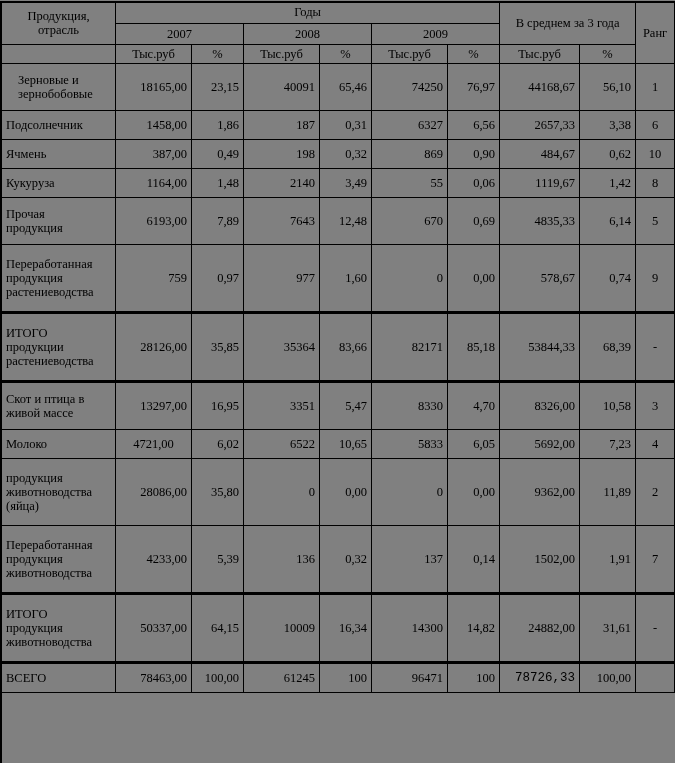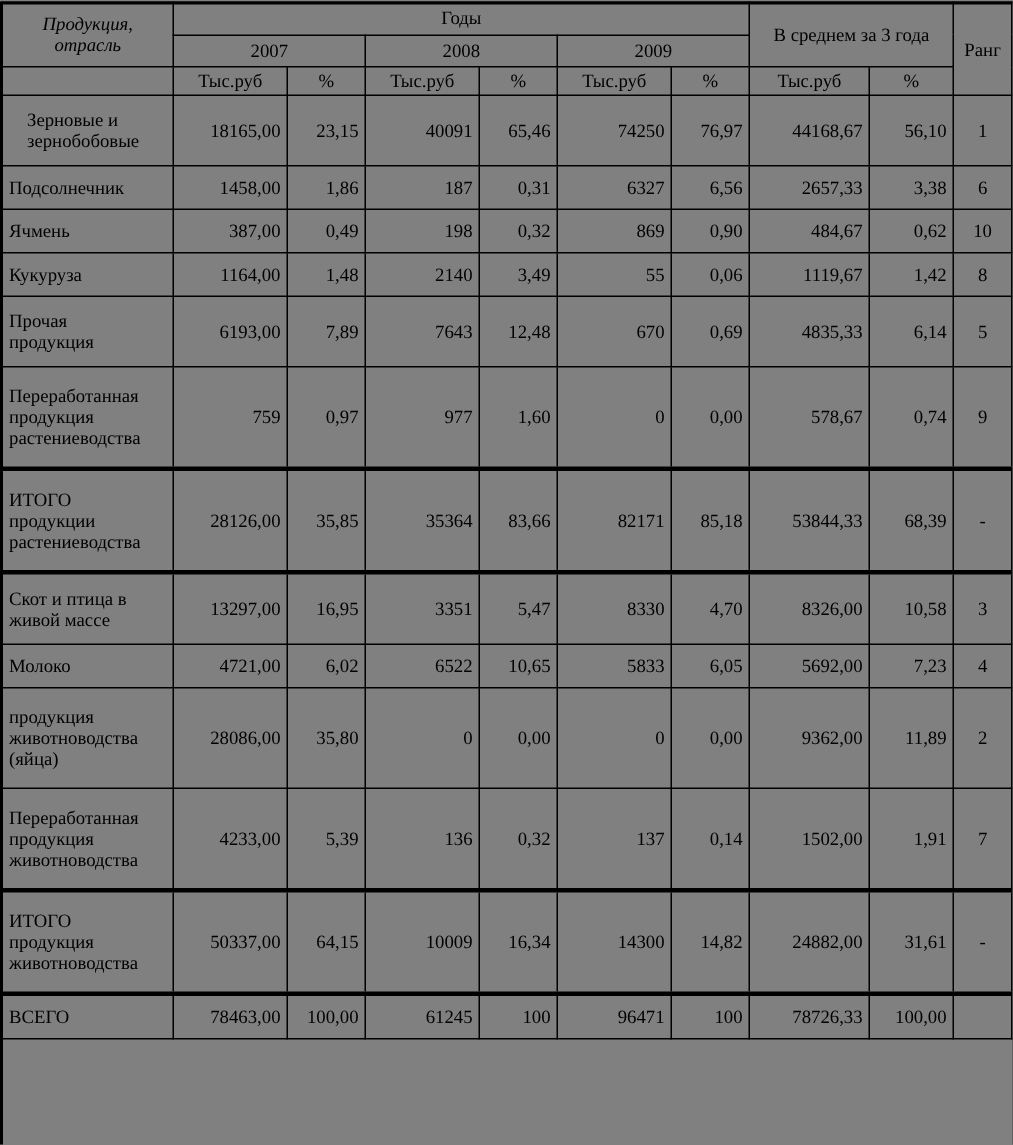--- a/index.html
+++ b/index.html
@@ -73,21 +73,21 @@
       <col style="width:76px">
       <col style="width:52px">
       <col style="width:76px">
       <col style="width:52px">
       <col style="width:80px">
       <col style="width:56px">
       <col style="width:39px">
     </colgroup>
     <tbody>
       <tr class="hdr">
-        <td rowspan="2" class="c-center" style="height:38px;font-style:italic;">
+        <td rowspan="2" class="c-center" style="height:38px;">
           <div>Продукция,</div>
           <div>отрасль</div>
         </td>
         <td colspan="6" class="c-center">Годы</td>
         <td colspan="2" rowspan="2" class="c-center">В среднем за 3 года</td>
         <td rowspan="3" class="c-center">Ранг</td>
       </tr>
       <tr class="hdr">
         <td colspan="2" class="c-center">2007</td>
         <td colspan="2" class="c-center">2008</td>
@@ -222,21 +222,21 @@
           <td class="c-num num-cell thick-top" style="height: 42px;">8330</td>
           <td class="c-num num-cell thick-top" style="height: 42px;">4,70</td>
           <td class="c-num num-cell thick-top" style="height: 42px;">8326,00</td>
           <td class="c-num num-cell thick-top" style="height: 42px;">10,58</td>
           <td class="c-center thick-top" style="height: 42px;">3</td>
         </tr>
         <tr>
           <td class="c-label label-cell" style="height: 24px;">
             <div>Молоко</div>
           </td>
-          <td class="c-num num-cell" style="height: 24px;">4721,00</td>
+          <td class="c-num num-cell" style="height: 24px; text-align: center;">4721,00</td>
           <td class="c-num num-cell" style="height: 24px;">6,02</td>
           <td class="c-num num-cell" style="height: 24px;">6522</td>
           <td class="c-num num-cell" style="height: 24px;">10,65</td>
           <td class="c-num num-cell" style="height: 24px;">5833</td>
           <td class="c-num num-cell" style="height: 24px;">6,05</td>
           <td class="c-num num-cell" style="height: 24px;">5692,00</td>
           <td class="c-num num-cell" style="height: 24px;">7,23</td>
           <td class="c-center" style="height: 24px;">4</td>
         </tr>
         <tr>
@@ -290,19 +290,19 @@
         <tr>
           <td class="c-label label-cell thick-top" style="height: 24px;">
             <div>ВСЕГО</div>
           </td>
           <td class="c-num num-cell thick-top" style="height: 24px;">78463,00</td>
           <td class="c-num num-cell thick-top" style="height: 24px;">100,00</td>
           <td class="c-num num-cell thick-top" style="height: 24px;">61245</td>
           <td class="c-num num-cell thick-top" style="height: 24px;">100</td>
           <td class="c-num num-cell thick-top" style="height: 24px;">96471</td>
           <td class="c-num num-cell thick-top" style="height: 24px;">100</td>
-          <td class="c-num num-cell thick-top" style="height: 24px;">78726,33</td>
+          <td class="c-num num-cell thick-top" style="height: 24px; font-family: Liberation Mono, monospace;">78726,33</td>
           <td class="c-num num-cell thick-top" style="height: 24px;">100,00</td>
           <td class="c-center thick-top" style="height: 24px;"></td>
         </tr>
       </tbody>
   </table>
 </div>
 
 </body></html>

